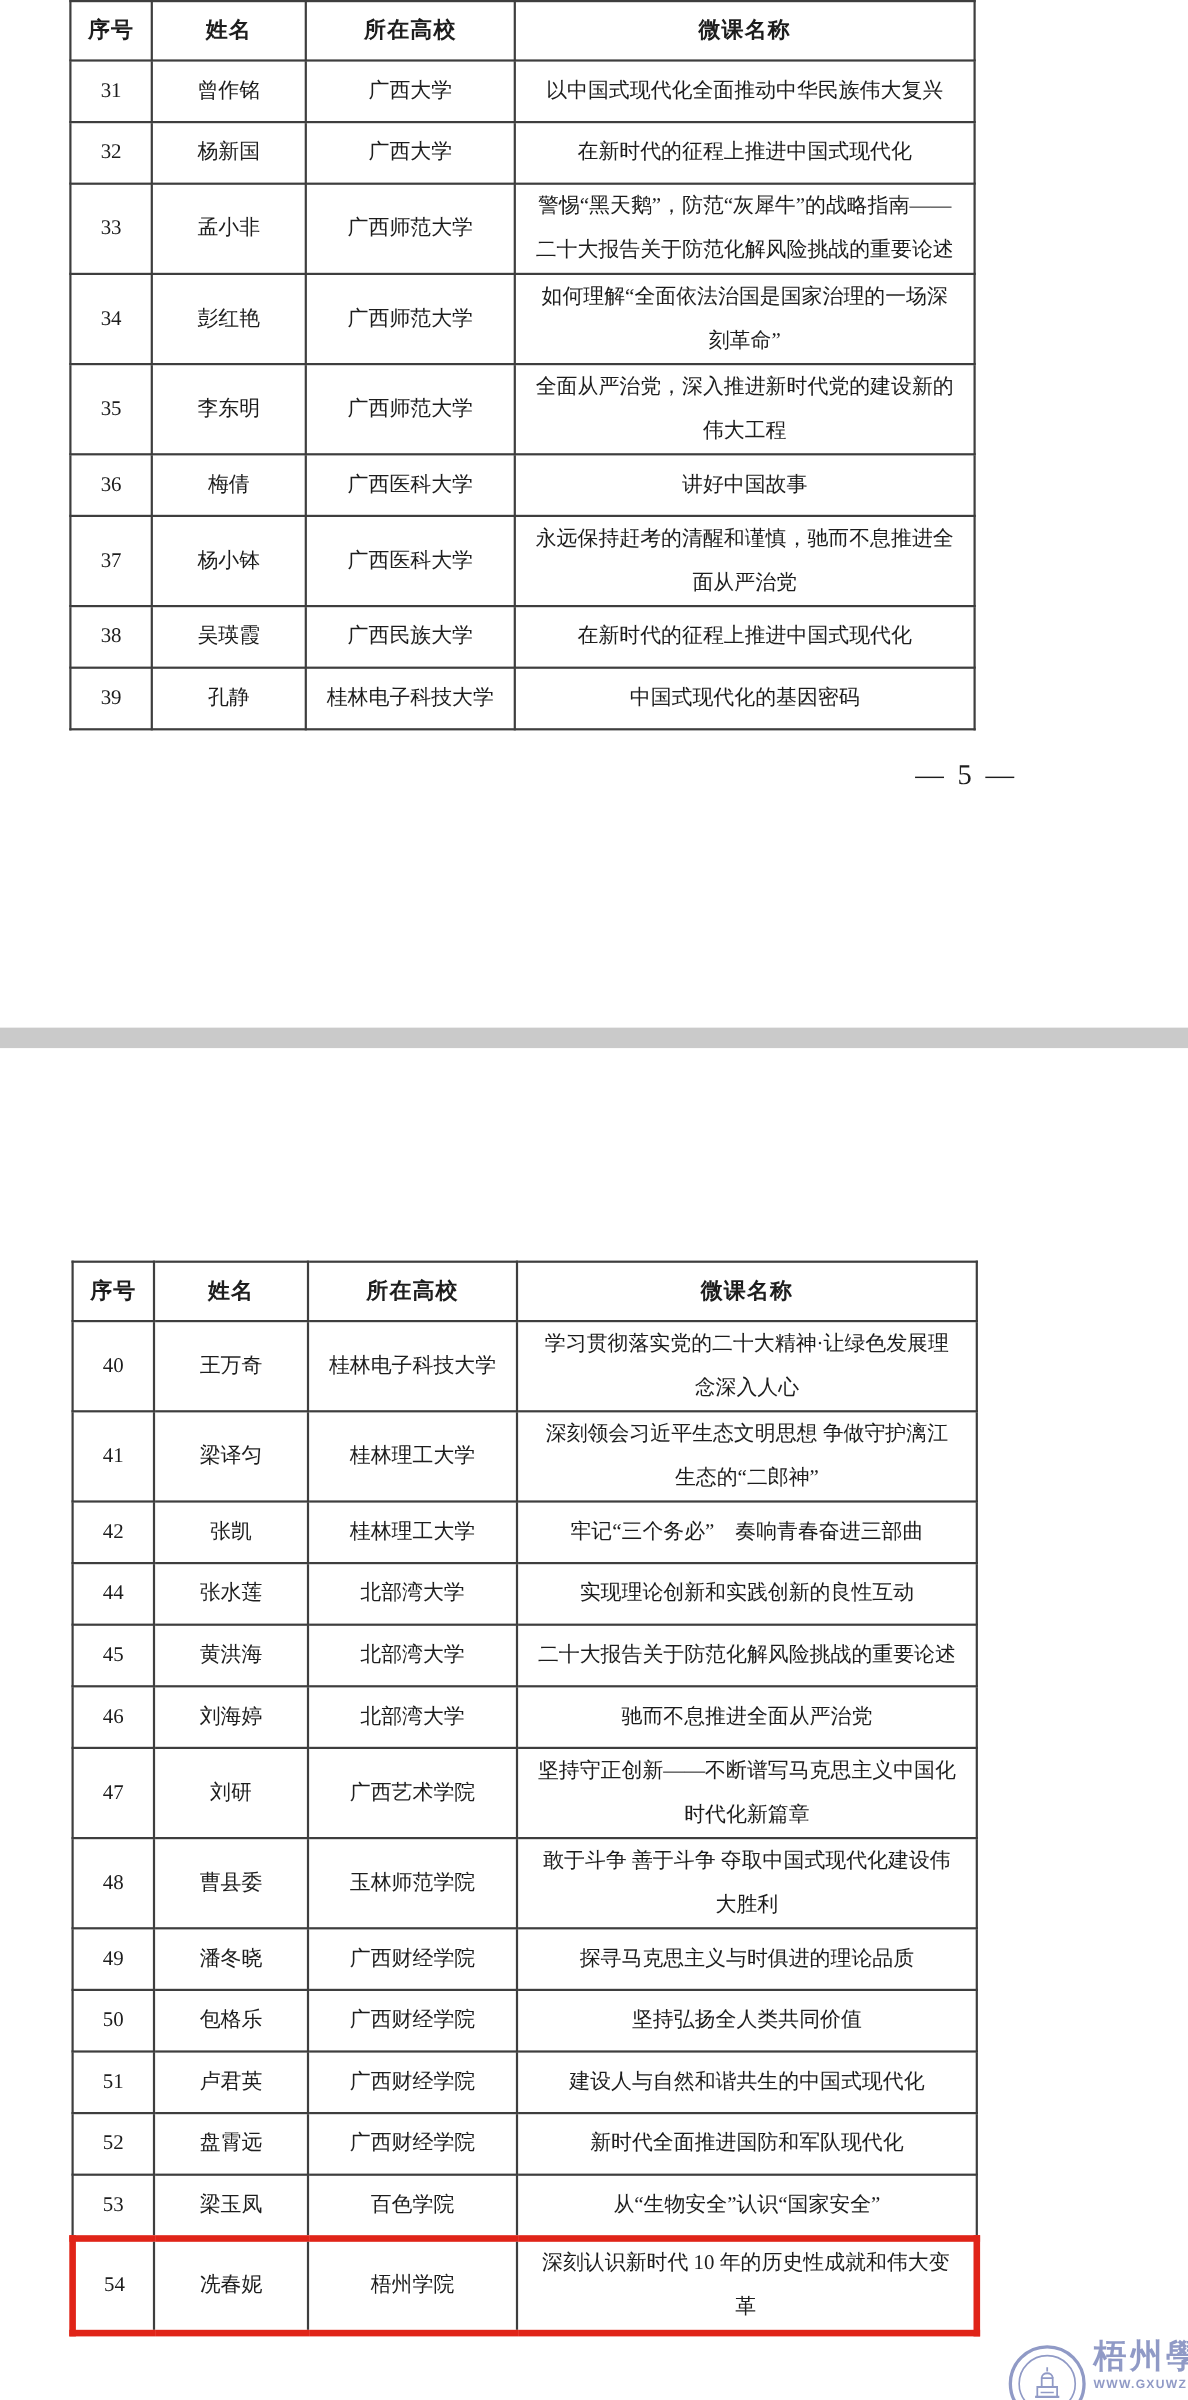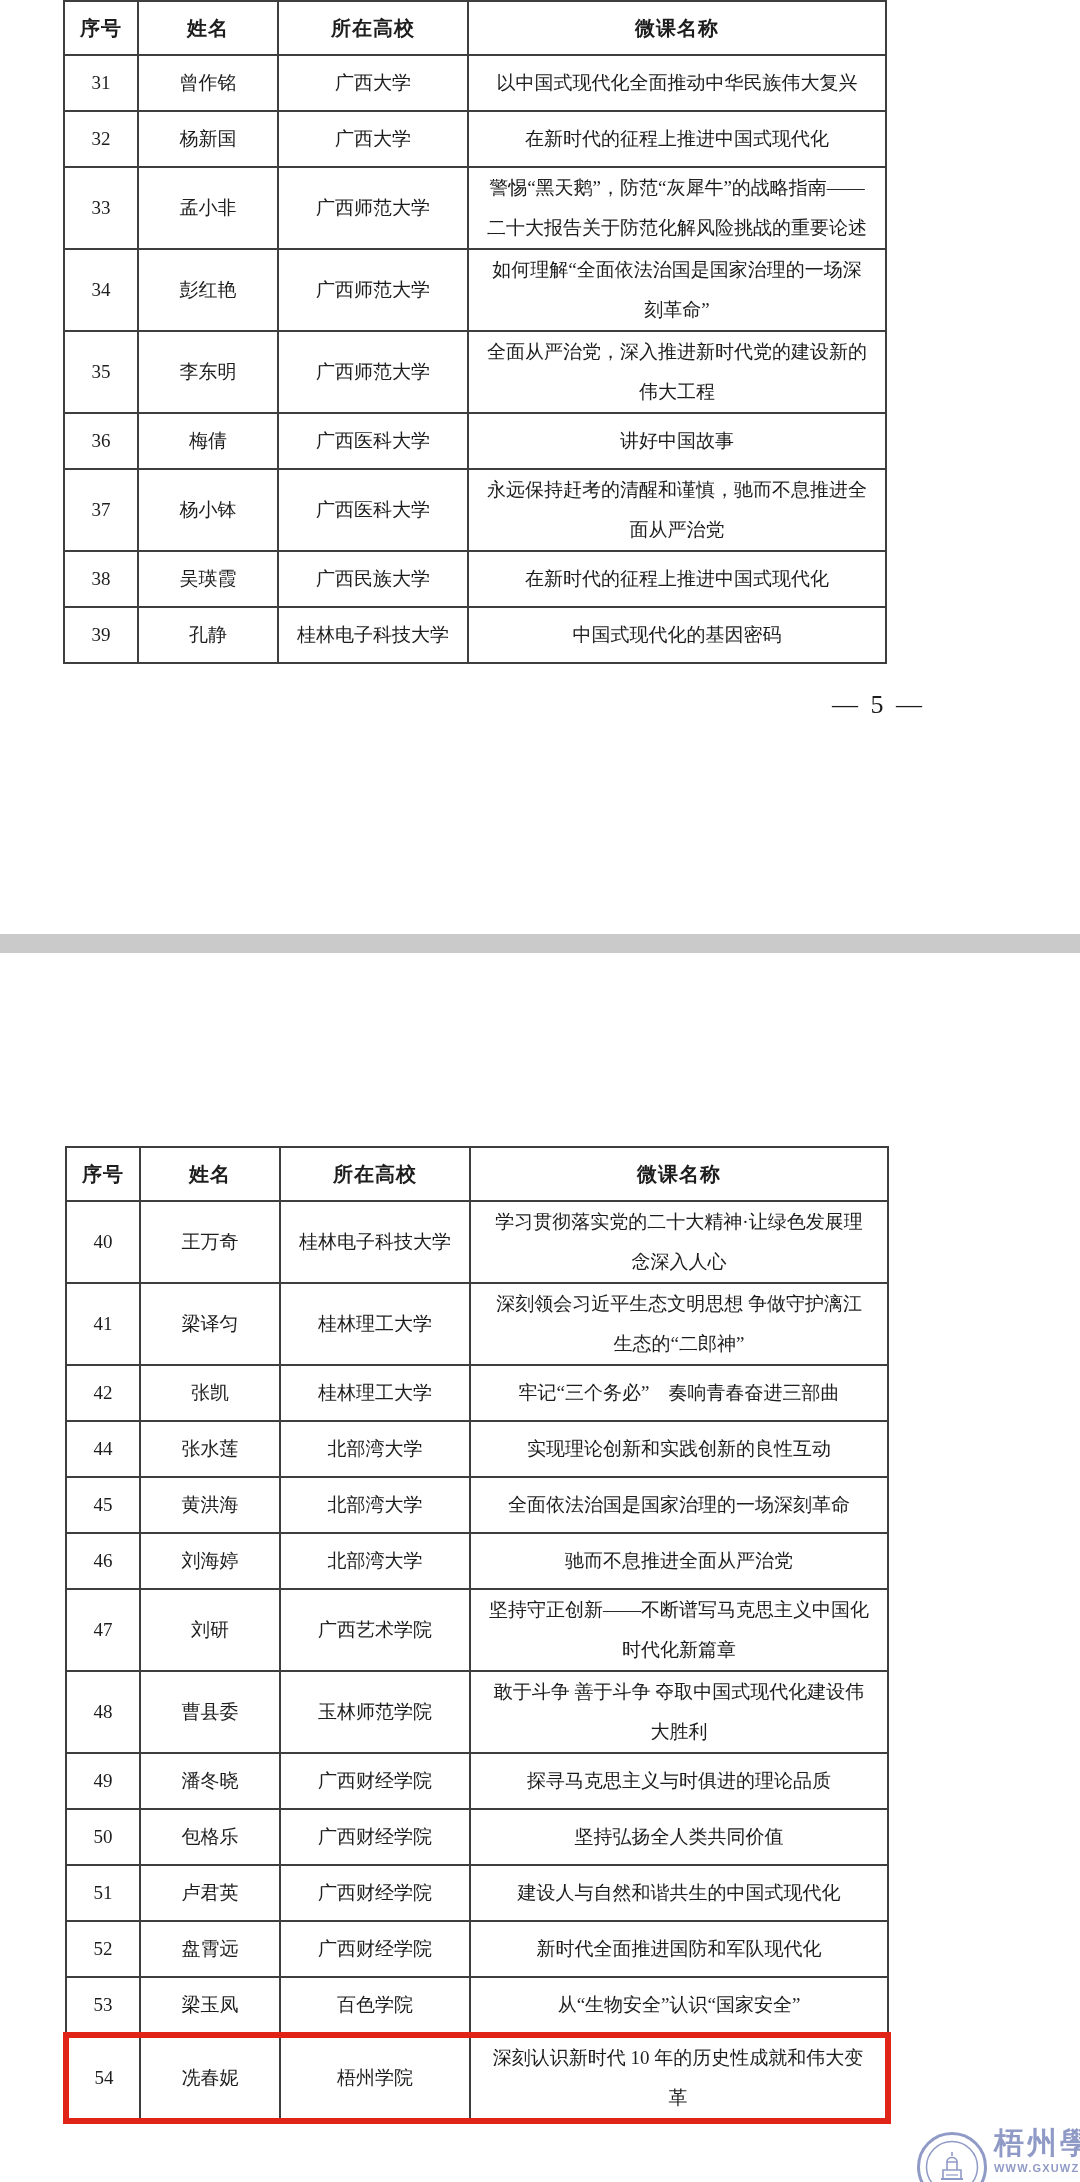--- a/index.html
+++ b/index.html
@@ -182,21 +182,21 @@
         <tr>
           <td class="c-no">44</td>
           <td class="c-name">张水莲</td>
           <td class="c-school">北部湾大学</td>
           <td class="c-course">实现理论创新和实践创新的良性互动</td>
         </tr>
         <tr>
           <td class="c-no">45</td>
           <td class="c-name">黄洪海</td>
           <td class="c-school">北部湾大学</td>
-          <td class="c-course">全面依法治国是国家治理的一场深刻革命</td>
+          <td class="c-course">二十大报告关于防范化解风险挑战的重要论述</td>
         </tr>
         <tr>
           <td class="c-no">46</td>
           <td class="c-name">刘海婷</td>
           <td class="c-school">北部湾大学</td>
           <td class="c-course">驰而不息推进全面从严治党</td>
         </tr>
         <tr>
           <td class="c-no">47</td>
           <td class="c-name">刘研</td>

